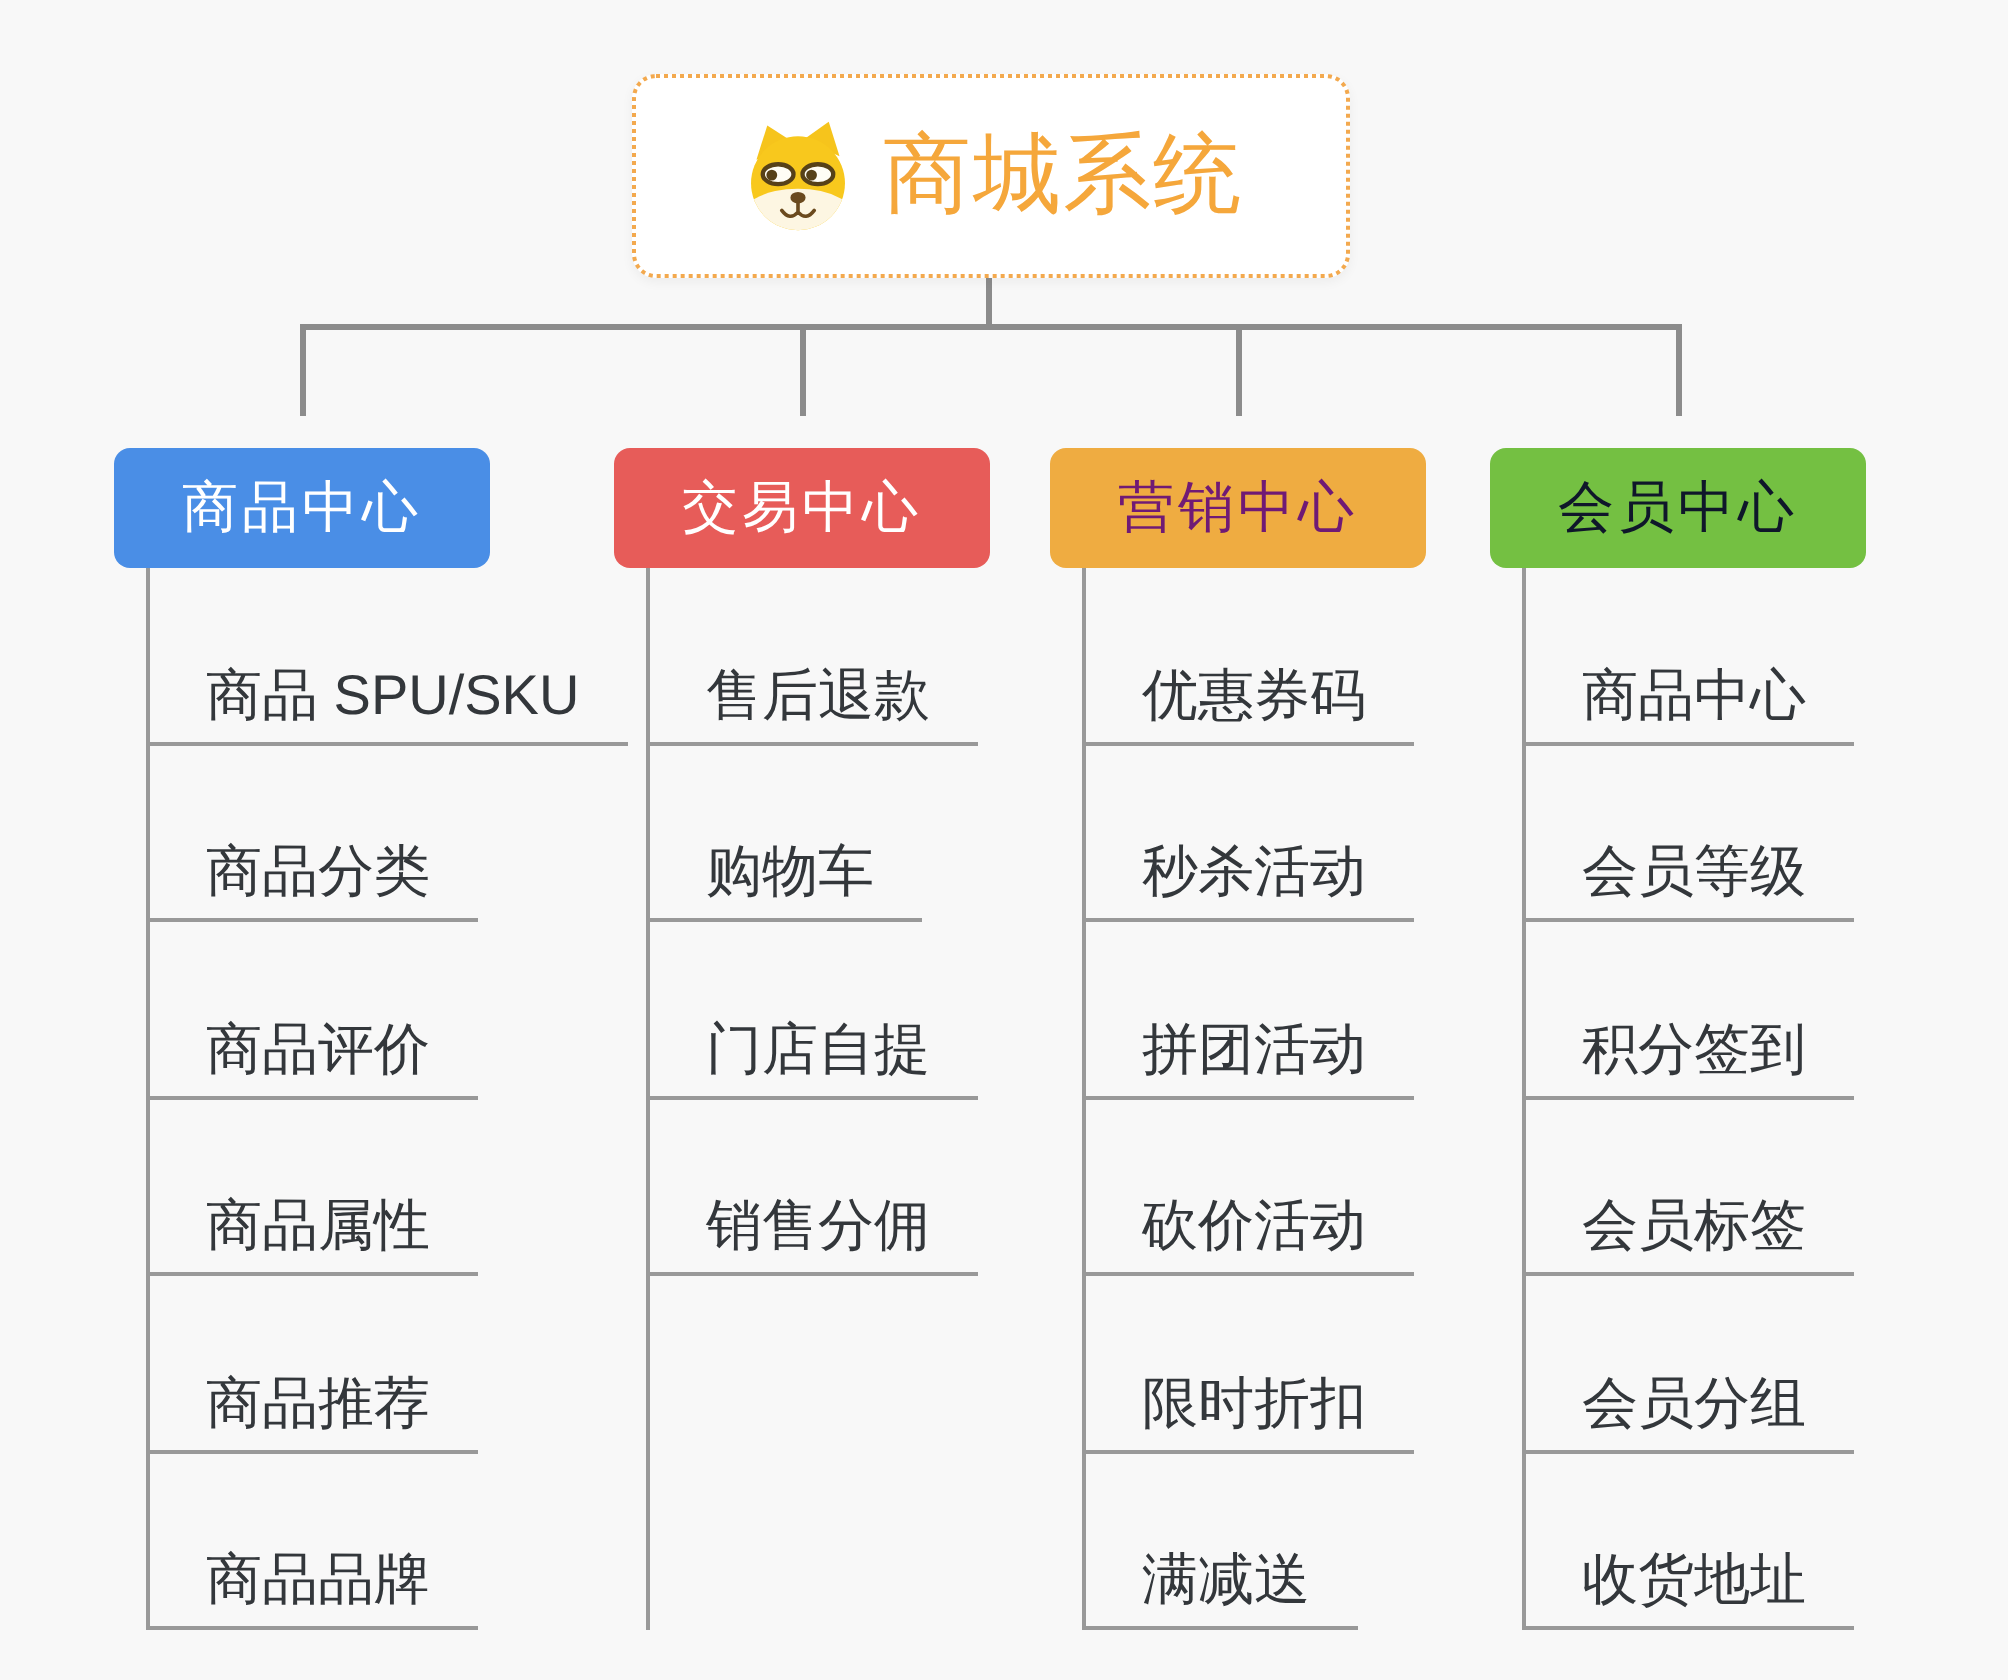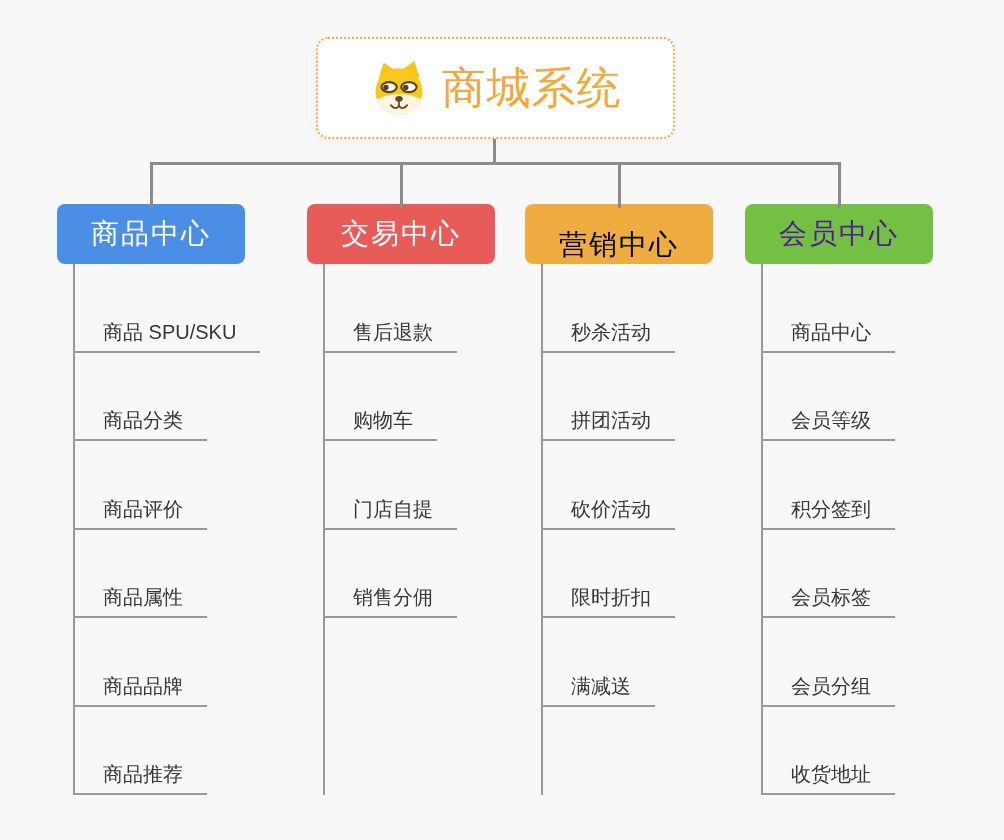--- a/index.html
+++ b/index.html
@@ -26,32 +26,32 @@
   
   .root-node{
     position:absolute;left:316px;top:37px;width:359px;height:102px;
     background:#ffffff;border:2px dotted #F3A94E;border-radius:12px;
     display:flex;align-items:center;justify-content:center;gap:14px;
     box-shadow:0 2px 6px rgba(0,0,0,.05);cursor:pointer;
   }
   .root-title{font-size:44px;color:#F5A73B;letter-spacing:1px;line-height:1;}
 
   
-  .branch{position:absolute;top:204px;width:188px;}
+  .branch{position:absolute;top:224px;width:188px;}
   .branch-head{
     height:60px;border-radius:8px;
     display:flex;align-items:center;justify-content:center;
     color:#fff;font-size:28px;letter-spacing:2px;cursor:pointer;
   }
   .trunk{position:absolute;left:16px;top:60px;width:2px;height:531px;background:var(--line);}
   .items{position:absolute;left:16px;top:60px;margin:0;padding:0;list-style:none;}
   .tree-item{height:88.5px;display:flex;align-items:flex-end;}
   .item-label{
     display:inline-block;white-space:nowrap;
-    font-size:20px;color:var(--text);line-height:1;
+    font-size:28px;color:var(--text);line-height:1;
     padding:0 24px 9px 30px;
     border-bottom:2px solid var(--line);
     cursor:pointer;
   }
 </style>
 </head>
 <body>
 
 <div class="stage">
 
@@ -90,24 +90,24 @@
           <li class="tree-item">
             <span class="item-label">商品分类</span>
           </li>
           <li class="tree-item">
             <span class="item-label">商品评价</span>
           </li>
           <li class="tree-item">
             <span class="item-label">商品属性</span>
           </li>
           <li class="tree-item">
-            <span class="item-label">商品品牌</span>
+            <span class="item-label">商品推荐</span>
           </li>
           <li class="tree-item">
-            <span class="item-label">商品推荐</span>
+            <span class="item-label">商品品牌</span>
           </li>
         </ul>
   </div>
       <div class="branch" style="left: 307px;">
     <div class="branch-head" style="background: rgb(231, 92, 89); color: rgb(255, 255, 255);">
       <span>交易中心</span>
     </div>
     <div class="trunk"></div>
     <ul class="items">
           <li class="tree-item">
@@ -118,44 +118,47 @@
           </li>
           <li class="tree-item">
             <span class="item-label">门店自提</span>
           </li>
           <li class="tree-item">
             <span class="item-label">销售分佣</span>
           </li>
         </ul>
   </div>
       <div class="branch" style="left: 525px;">
-    <div class="branch-head" style="background: rgb(239, 172, 65); color: #000000; align-items: flex-end;">
+    <div class="branch-head" style="background: rgb(239, 172, 65); color: #701a75;">
       <span>营销中心</span>
     </div>
     <div class="trunk"></div>
     <ul class="items">
+          <li class="tree-item">
+            <span class="item-label">优惠券码</span>
+          </li>
           <li class="tree-item">
             <span class="item-label">秒杀活动</span>
           </li>
           <li class="tree-item">
             <span class="item-label">拼团活动</span>
           </li>
           <li class="tree-item">
             <span class="item-label">砍价活动</span>
           </li>
           <li class="tree-item">
             <span class="item-label">限时折扣</span>
           </li>
           <li class="tree-item">
             <span class="item-label">满减送</span>
           </li>
         </ul>
   </div>
       <div class="branch" style="left: 745px;">
-    <div class="branch-head" style="background: rgb(116, 192, 66); color: #4c1d95;">
+    <div class="branch-head" style="background: rgb(116, 192, 66); color: #0f172a;">
       <span>会员中心</span>
     </div>
     <div class="trunk"></div>
     <ul class="items">
           <li class="tree-item">
             <span class="item-label">商品中心</span>
           </li>
           <li class="tree-item">
             <span class="item-label">会员等级</span>
           </li>

